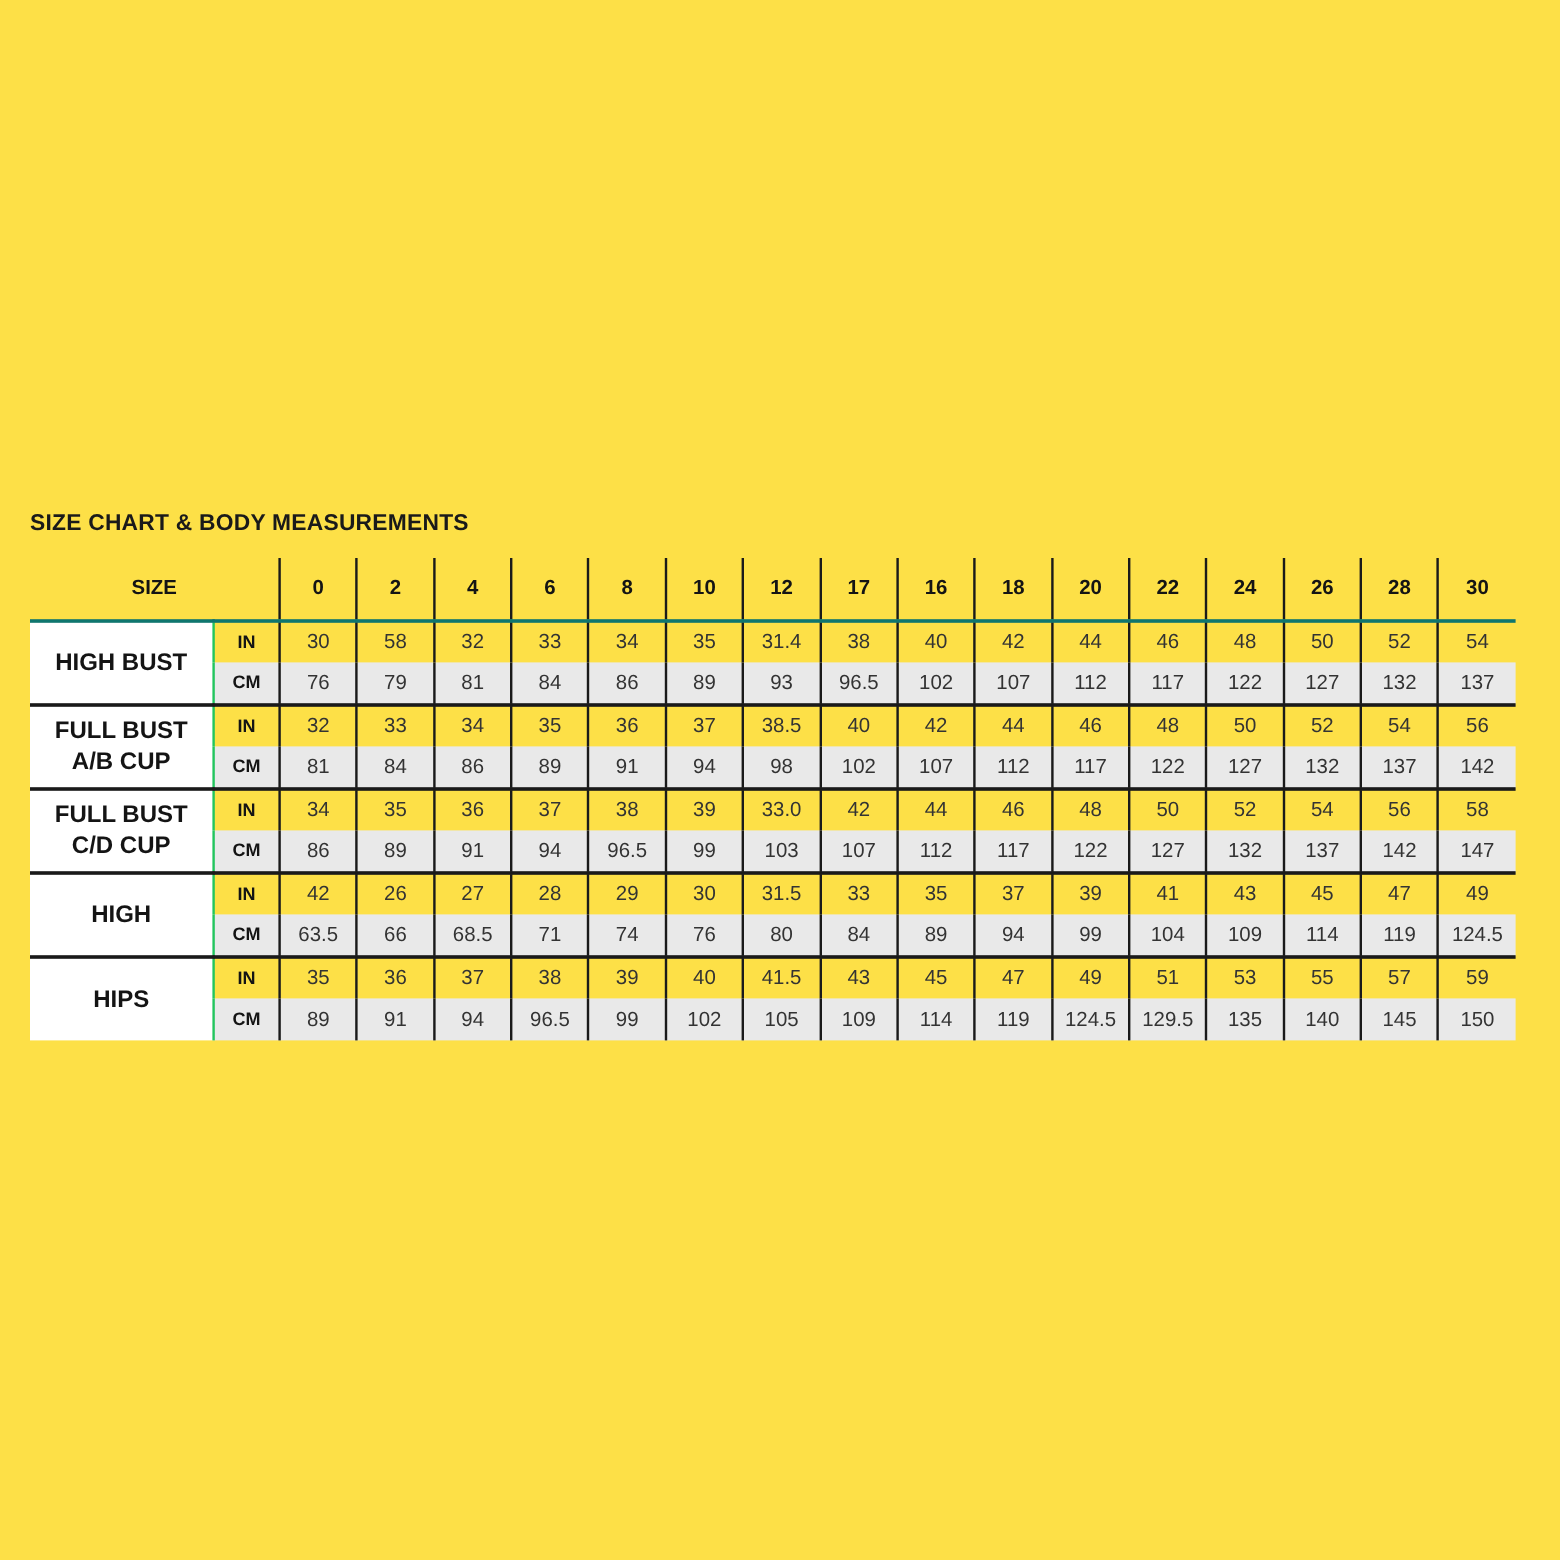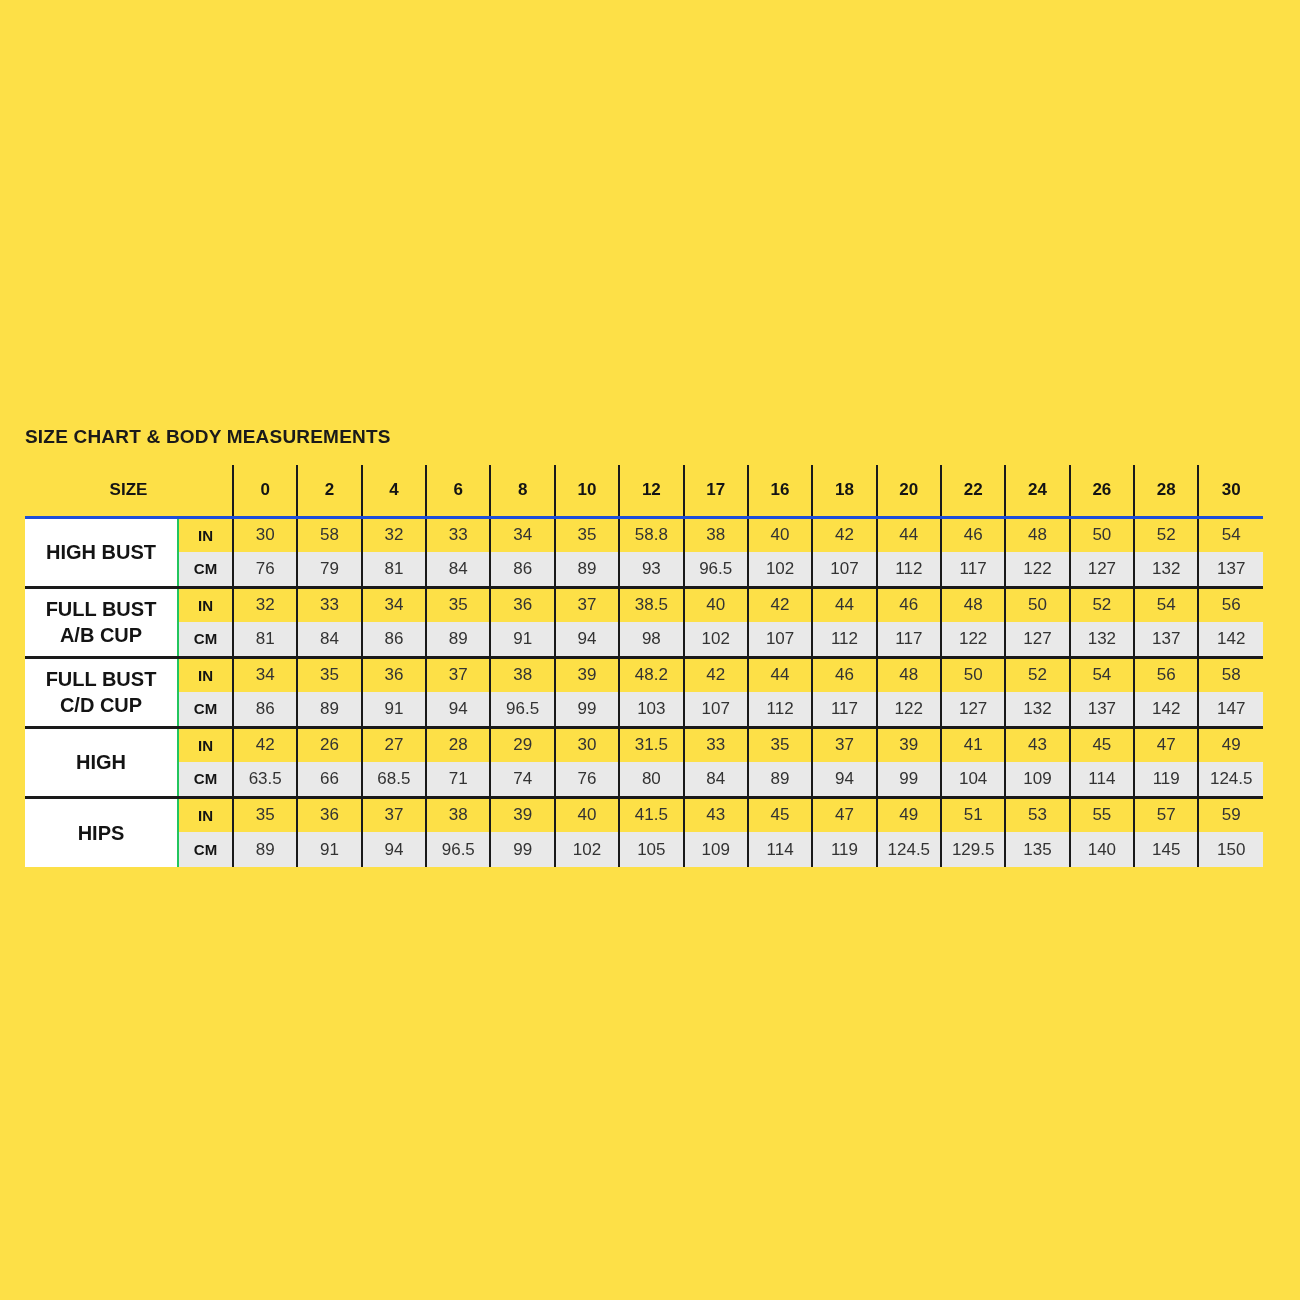--- a/index.html
+++ b/index.html
@@ -9,21 +9,21 @@
   }
   .title {
     position:absolute; left:25px; top:426px; margin:0;
     font-size:19px; font-weight:700; color:#1a1a1a; letter-spacing:0.2px;
   }
   table.size-table {
     position:absolute; left:25px; top:465px; width:1238px;
     border-collapse:collapse; table-layout:fixed;
   }
   th, td { padding:0; text-align:center; vertical-align:middle; }
-  thead tr { height:52px; border-bottom:3px solid #1d4ed8; }
+  thead tr { height:52px; border-bottom:3px solid #0f766e; }
   tbody tr { height:35px; }
   tbody tr.cm-row { border-bottom:3px solid #1a1a1a; }
   tbody tr.cm-row.last-group { border-bottom:none; }
   th.size-header { font-size:17px; font-weight:700; color:#141414; }
   th.size-col-header { font-size:17px; font-weight:700; color:#141414; border-left:2px solid #1a1a1a; }
   td.row-label { font-size:20px; font-weight:700; color:#141414; line-height:1.3; background:#ffffff;text-align:center; }
   td.unit-cell { font-size:15px; font-weight:700; color:#141414; border-left:2px solid #22c55e; }
   td.data-cell { font-size:17px; font-weight:400; color:#333333; border-left:2px solid #1a1a1a; }
   td.shade { background:#e9e9e9; }
 </style>
@@ -77,21 +77,21 @@
     <tbody>
         <tr class="in-row">
           <td class="row-label" rowspan="2"><span>HIGH BUST</span></td>
           <td class="unit-cell">IN</td>
           <td class="data-cell">30</td>
           <td class="data-cell">58</td>
           <td class="data-cell">32</td>
           <td class="data-cell">33</td>
           <td class="data-cell">34</td>
           <td class="data-cell">35</td>
-          <td class="data-cell">58.8</td>
+          <td class="data-cell">31.4</td>
           <td class="data-cell">38</td>
           <td class="data-cell">40</td>
           <td class="data-cell">42</td>
           <td class="data-cell">44</td>
           <td class="data-cell">46</td>
           <td class="data-cell">48</td>
           <td class="data-cell">50</td>
           <td class="data-cell">52</td>
           <td class="data-cell">54</td>
         </tr>
@@ -155,21 +155,21 @@
         </tr>
         <tr class="in-row">
           <td class="row-label" rowspan="2"><span>FULL BUST</span><br><span>C/D CUP</span></td>
           <td class="unit-cell">IN</td>
           <td class="data-cell">34</td>
           <td class="data-cell">35</td>
           <td class="data-cell">36</td>
           <td class="data-cell">37</td>
           <td class="data-cell">38</td>
           <td class="data-cell">39</td>
-          <td class="data-cell">48.2</td>
+          <td class="data-cell">33.0</td>
           <td class="data-cell">42</td>
           <td class="data-cell">44</td>
           <td class="data-cell">46</td>
           <td class="data-cell">48</td>
           <td class="data-cell">50</td>
           <td class="data-cell">52</td>
           <td class="data-cell">54</td>
           <td class="data-cell">56</td>
           <td class="data-cell">58</td>
         </tr>

